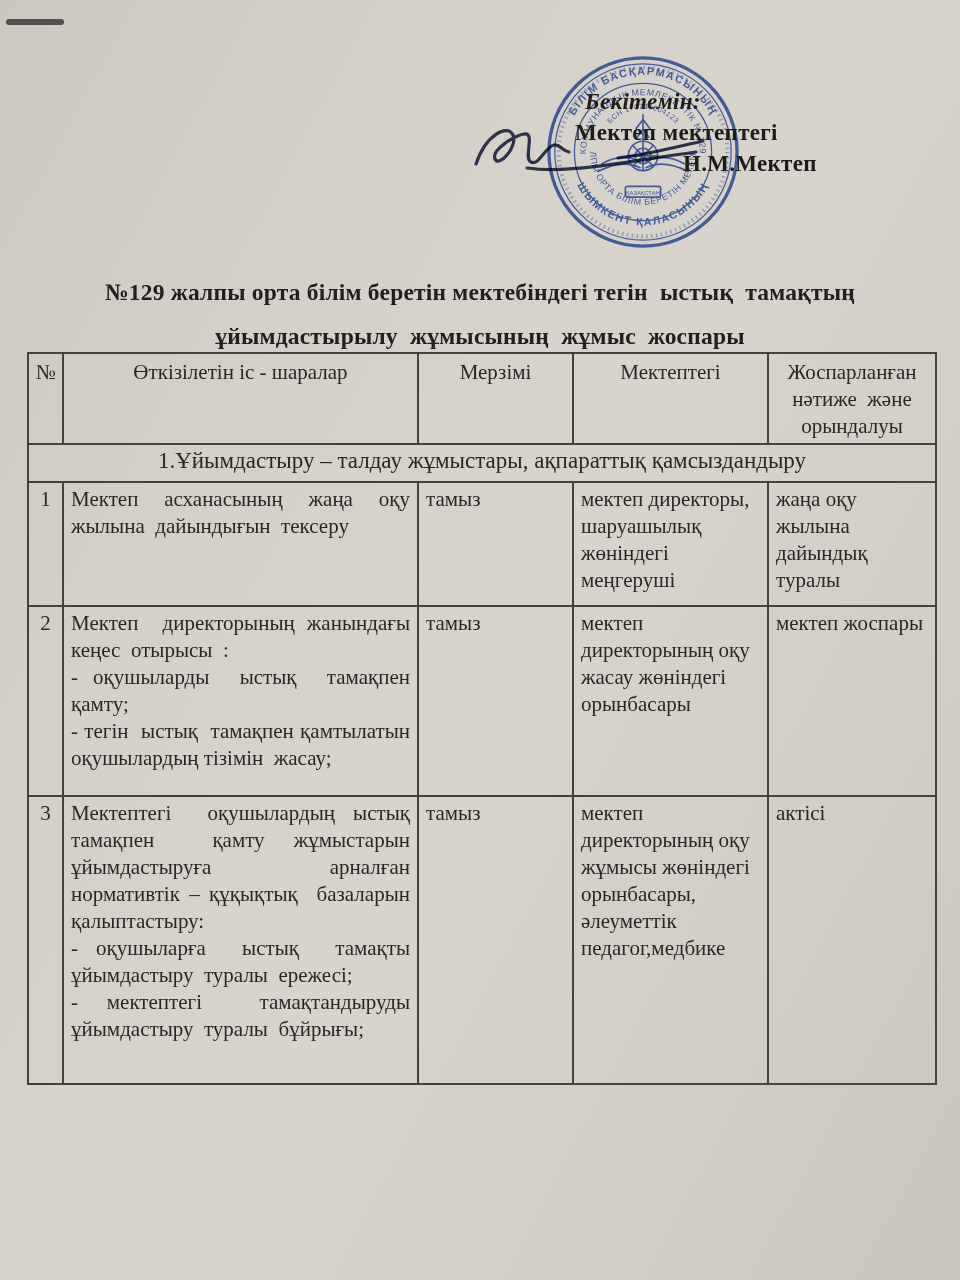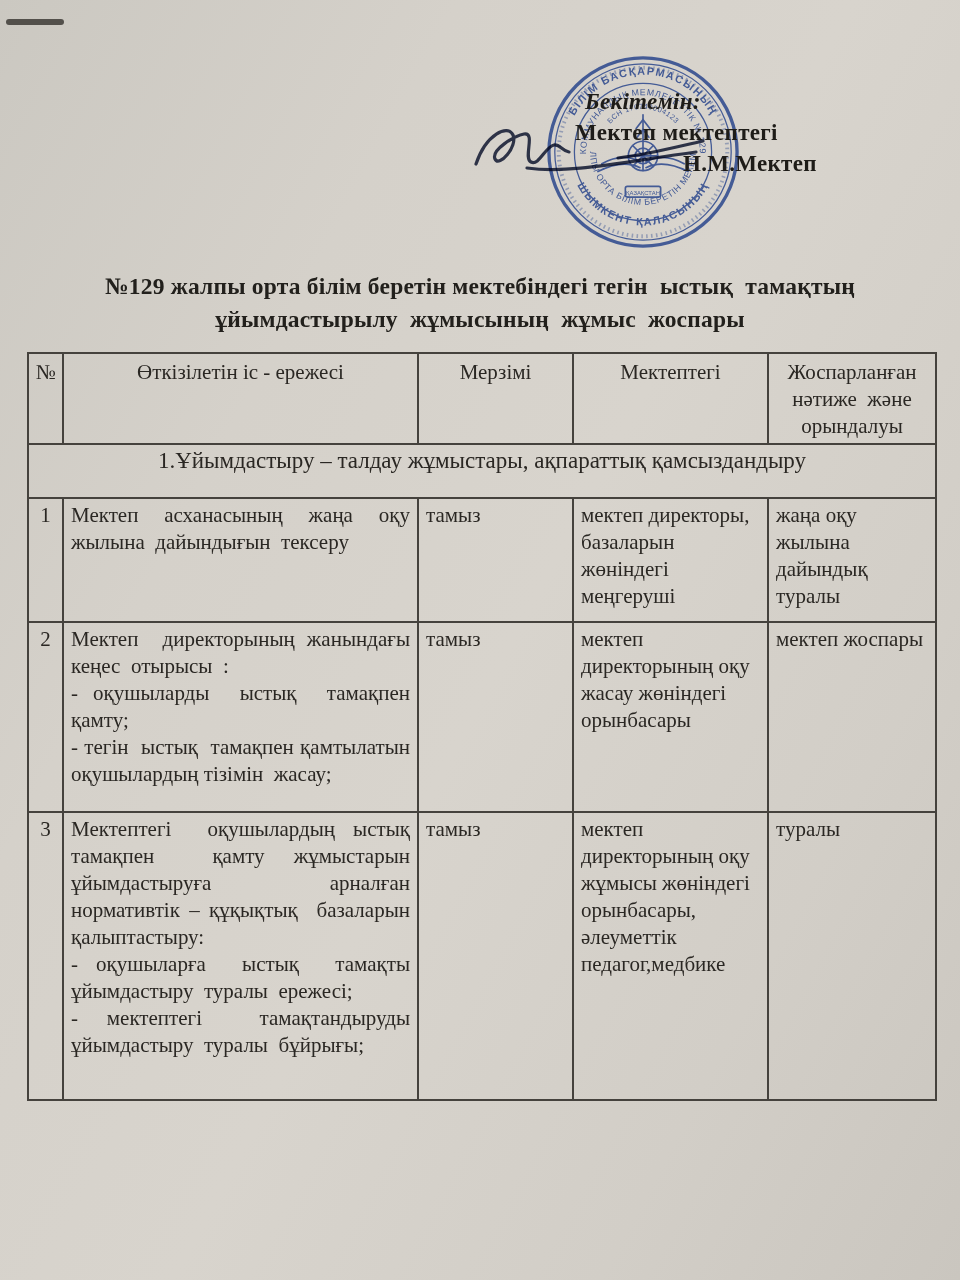--- a/index.html
+++ b/index.html
@@ -13,35 +13,35 @@
     position:absolute;left:6px;top:19px;width:58px;height:6px;
     background:#53504b;border-radius:3px;
   }
   .stamp{position:absolute;left:545px;top:54px;mix-blend-mode:multiply;opacity:.92;}
   .signature{position:absolute;left:470px;top:116px;mix-blend-mode:multiply;}
   .approve{position:absolute;left:575px;top:86px;font-weight:bold;font-size:23px;line-height:31px;color:#1e1c18;letter-spacing:.3px;}
   .approve .l1{margin-left:10px;font-style:italic;}
   .approve .l3{margin-left:108px;}
   .doc-title{
     position:absolute;left:30px;right:30px;top:270px;text-align:center;
-    font-weight:bold;font-size:23.5px;line-height:33px;color:#22201c;
+    font-weight:bold;font-size:23.5px;line-height:44px;color:#22201c;
     white-space:pre-wrap;letter-spacing:.2px;
   }
   table.plan{
     position:absolute;left:27px;top:352px;width:908px;
     border-collapse:collapse;table-layout:fixed;
     font-size:21px;color:#2a2723;
   }
   .plan th,.plan td{
     border:2px solid #45423d;vertical-align:top;
     padding:3px 7px;font-weight:normal;line-height:27px;
   }
   .plan thead th{text-align:center;padding-top:5px;}
   .h-header{height:80px}
-  .h-section{height:54px}
+  .h-section{height:38px}
   .h-r1{height:124px}
   .h-r2{height:190px}
   .h-r3{height:288px}
   .section-cell{font-weight:bold;text-align:center;font-size:23px;padding:2px 0 !important;line-height:32px;}
   .num-cell{text-align:center;padding-left:2px !important;padding-right:2px !important;}
   .cell-pre{white-space:pre-wrap;}
   .cell-just{white-space:pre-wrap;text-align:justify;}
 </style>
 </head>
 <body>
@@ -121,51 +121,51 @@
     <colgroup>
       <col style="width:35px">
       <col style="width:355px">
       <col style="width:155px">
       <col style="width:195px">
       <col style="width:168px">
     </colgroup>
     <thead>
       <tr class="h-header">
         <th>№</th>
-        <th>Өткізілетін іс - ережесі</th>
+        <th>Өткізілетін іс - шаралар</th>
         <th>Мерзімі</th>
         <th>Мектептегі</th>
         <th class="cell-pre">Жоспарланған нәтиже  және орындалуы</th>
       </tr>
     </thead>
     <tbody>
       <tr class="h-section">
         <td colspan="5" class="section-cell">1.Ұйымдастыру – талдау   жұмыстары, ақпараттық  қамсыздандыру</td>
       </tr>
       <tr class="h-r1">
         <td class="num-cell">1</td>
         <td class="cell-just">Мектеп  асханасының  жаңа  оқу жылына  дайындығын  тексеру</td>
         <td>тамыз</td>
-        <td class="cell-pre">мектеп директоры, базаларын жөніндегі меңгеруші</td>
+        <td class="cell-pre">мектеп директоры, шаруашылық жөніндегі меңгеруші</td>
         <td class="cell-pre">жаңа оқу жылына дайындық туралы</td>
       </tr>
       <tr class="h-r2">
         <td class="num-cell">2</td>
         <td class="cell-just">Мектеп  директорының жанындағы  кеңес  отырысы  :
 - оқушыларды  ыстық  тамақпен қамту;
 - тегін  ыстық  тамақпен қамтылатын  оқушылардың тізімін  жасау;</td>
         <td>тамыз</td>
         <td class="cell-pre">мектеп директорының оқу жасау жөніндегі орынбасары</td>
         <td class="cell-pre">мектеп жоспары</td>
       </tr>
       <tr class="h-r3">
         <td class="num-cell">3</td>
         <td class="cell-just">Мектептегі  оқушылардың ыстық  тамақпен  қамту жұмыстарын  ұйымдастыруға арналған  нормативтік – құқықтық  базаларын қалыптастыру:
 - оқушыларға  ыстық  тамақты ұйымдастыру  туралы  ережесі;
 - мектептегі  тамақтандыруды ұйымдастыру  туралы  бұйрығы;</td>
         <td>тамыз</td>
         <td class="cell-pre">мектеп директорының оқу жұмысы жөніндегі орынбасары, әлеуметтік педагог,медбике</td>
-        <td class="cell-pre">туралы</td>
+        <td class="cell-pre">актісі</td>
       </tr>
     </tbody>
   </table>
 
 </div>
 
 </body></html>

